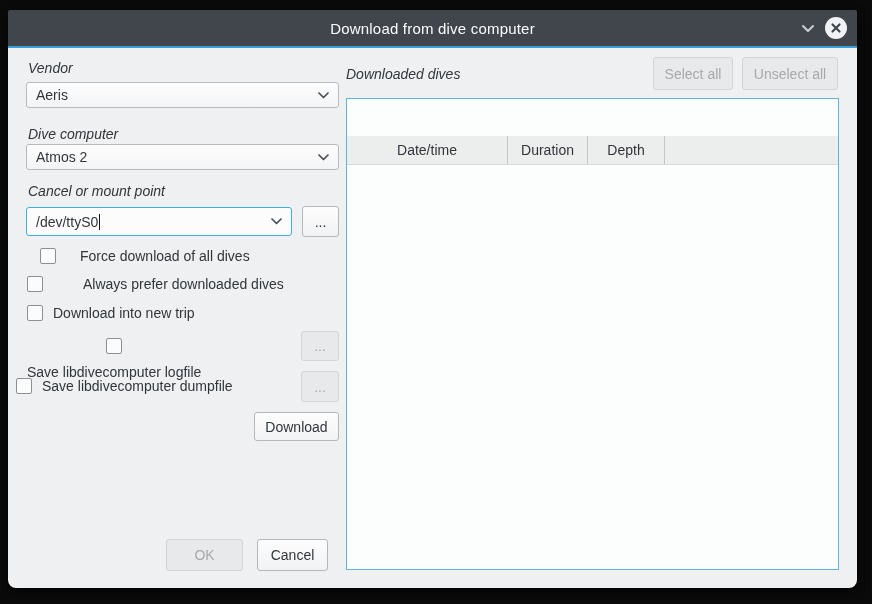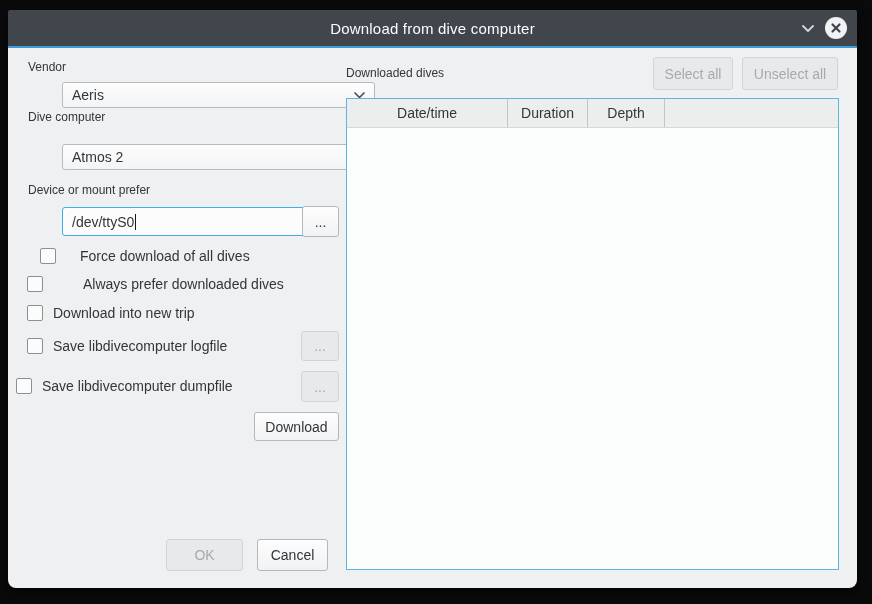--- a/index.html
+++ b/index.html
@@ -24,27 +24,27 @@
     position:absolute;left:0;top:36px;right:0;height:2px;background:#3b9dd8;
   }
   .win-title{color:#fbfcfd;font-size:15px;letter-spacing:.2px;}
   .tb-btn{position:absolute;display:flex;align-items:center;justify-content:center;cursor:default;}
   .tb-shade{right:40px;top:10px;width:18px;height:16px;}
   .tb-close{
     right:10px;top:7px;width:22px;height:22px;border-radius:50%;
     background:#f1f2f3;
   }
   
-  .lbl{position:absolute;font-size:12px;color:#31363b;white-space:nowrap;}
+  .lbl{position:absolute;font-size:14px;color:#31363b;white-space:nowrap;font-style:italic;}
   .combo{
     position:absolute;box-sizing:border-box;
     background:linear-gradient(180deg,#fdfdfe,#f3f4f5);
     border:1px solid #b8bbbe;border-radius:3px;
     display:flex;align-items:center;padding:0 9px;
-    font-size:14px;color:#31363b;margin-left:36px;
+    font-size:14px;color:#31363b;
   }
   .combo .chev{margin-left:auto;flex:none;}
   .combo.focused{background:#fcfcfc;border:1px solid #3daee9;}
   .caret{display:inline-block;width:1px;height:16px;background:#15181a;margin-left:1px;vertical-align:-3px;}
   .btn{
     position:absolute;box-sizing:border-box;
     background:linear-gradient(180deg,#fdfdfe,#f1f2f3);
     border:1px solid #b5b8bb;border-radius:3px;
     display:flex;align-items:center;justify-content:center;
     font-size:14px;color:#31363b;white-space:nowrap;
@@ -62,20 +62,21 @@
   }
   
   .dive-table{
     position:absolute;left:338px;top:88px;width:493px;height:472px;
     box-sizing:border-box;background:#fcfdfd;
     border:1px solid #5fb4e2;
   }
   .thead{
     display:flex;height:28px;background:#eceded;
     border-bottom:1px solid #d5d7d8;
+    margin-top:37px;
   }
   .th{
     box-sizing:border-box;display:flex;align-items:center;justify-content:center;
     font-size:14px;color:#31363b;border-right:1px solid #c3c5c7;
   }
   .th:last-child{border-right:none;}
   .tbody{flex:1;}
 </style>
 </head>
 <body>
@@ -98,29 +99,29 @@
   <div class="titlebar-accent"></div>
 
   <div class="lbl" style="left:20px;top:50px;">Vendor</div>
   <div class="combo" style="left:18px;top:72px;width:313px;height:26px;">
     <span>Aeris</span>
     <svg class="chev" width="11" height="7" viewBox="0 0 11 7">
       <polyline points="1,1 5.5,5.5 10,1" fill="none" stroke="#4c5257" stroke-width="1.7" stroke-linecap="round" stroke-linejoin="round"></polyline>
     </svg>
   </div>
 
-  <div class="lbl" style="left:20px;top:100px;">Dive computer</div>
+  <div class="lbl" style="left:20px;top:116px;">Dive computer</div>
   <div class="combo" style="left:18px;top:134px;width:313px;height:26px;">
     <span>Atmos 2</span>
     <svg class="chev" width="11" height="7" viewBox="0 0 11 7">
       <polyline points="1,1 5.5,5.5 10,1" fill="none" stroke="#4c5257" stroke-width="1.7" stroke-linecap="round" stroke-linejoin="round"></polyline>
     </svg>
   </div>
 
-  <div class="lbl" style="left:20px;top:173px;">Device or mount prefer</div>
+  <div class="lbl" style="left:20px;top:173px;">Cancel or mount point</div>
   <div class="combo focused" style="left:18px;top:197px;width:266px;height:29px;">
     <span>/dev/ttyS0</span>
       <span class="caret"></span>
     <svg class="chev" width="11" height="7" viewBox="0 0 11 7">
       <polyline points="1,1 5.5,5.5 10,1" fill="none" stroke="#4c5257" stroke-width="1.7" stroke-linecap="round" stroke-linejoin="round"></polyline>
     </svg>
   </div>
   <div class="btn" style="left:294px;top:196px;width:37px;height:31px;">...</div>
 
   <div class="check-row" style="left:32px;top:238px;gap:24px;">
@@ -129,21 +130,21 @@
   </div>
   <div class="check-row" style="left:19px;top:266px;gap:40px;">
     <span class="cb"></span>
     <span>Always prefer downloaded dives</span>
   </div>
   <div class="check-row" style="left:19px;top:295px;">
     <span class="cb"></span>
     <span>Download into new trip</span>
   </div>
 
-  <div class="check-row" style="left:19px;top:328px;">
+  <div class="check-row" style="left:19px;top:328px;flex-direction:column;">
     <span class="cb"></span>
     <span>Save libdivecomputer logfile</span>
   </div>
   <div class="btn disabled" style="left:293px;top:321px;width:38px;height:30px;">...</div>
 
   <div class="check-row" style="left:8px;top:368px;">
     <span class="cb"></span>
     <span>Save libdivecomputer dumpfile</span>
   </div>
   <div class="btn disabled" style="left:293px;top:361px;width:38px;height:31px;">...</div>

